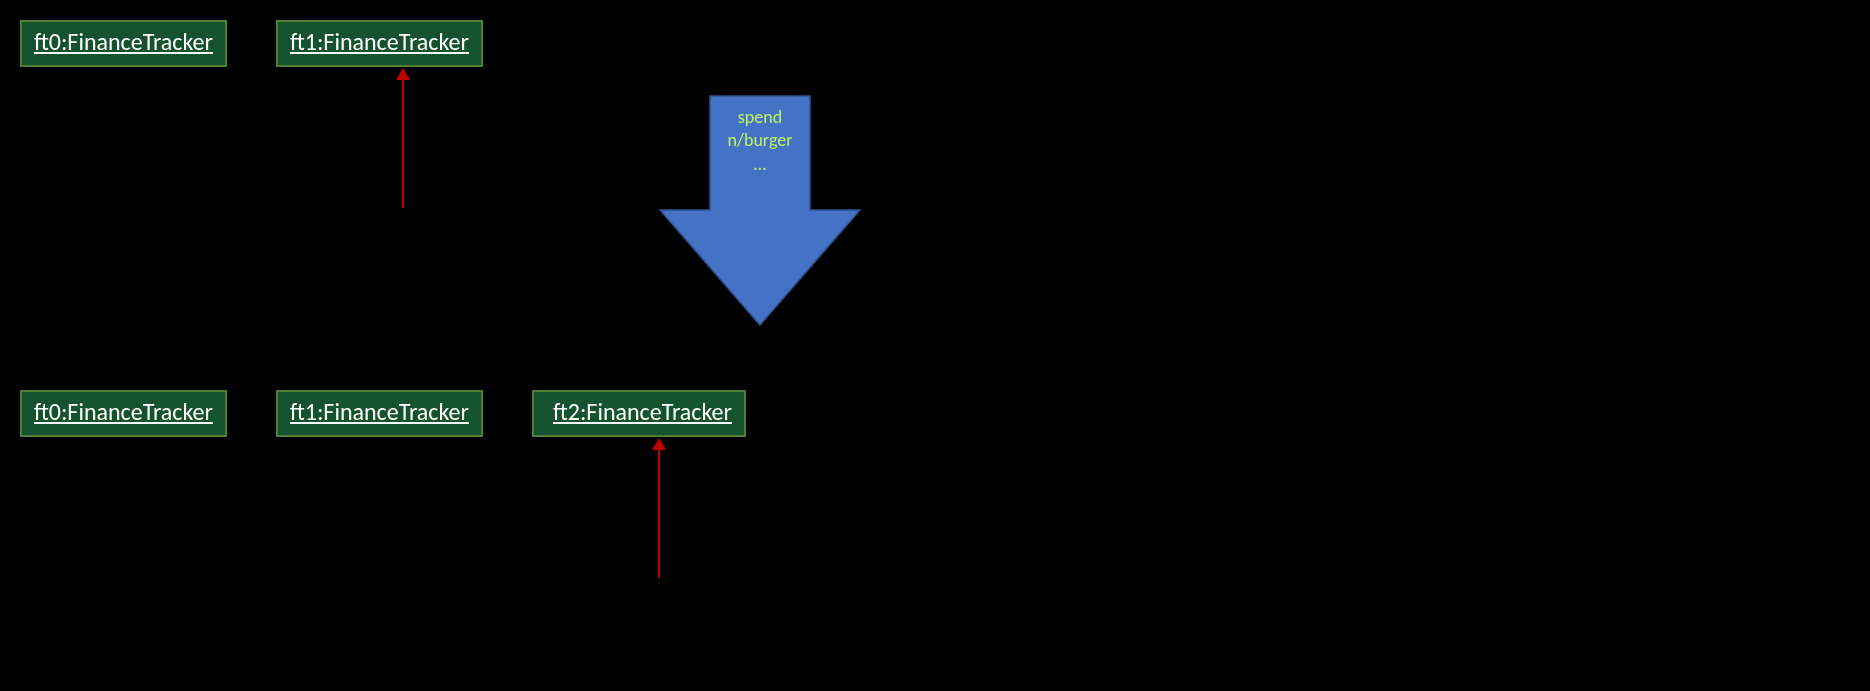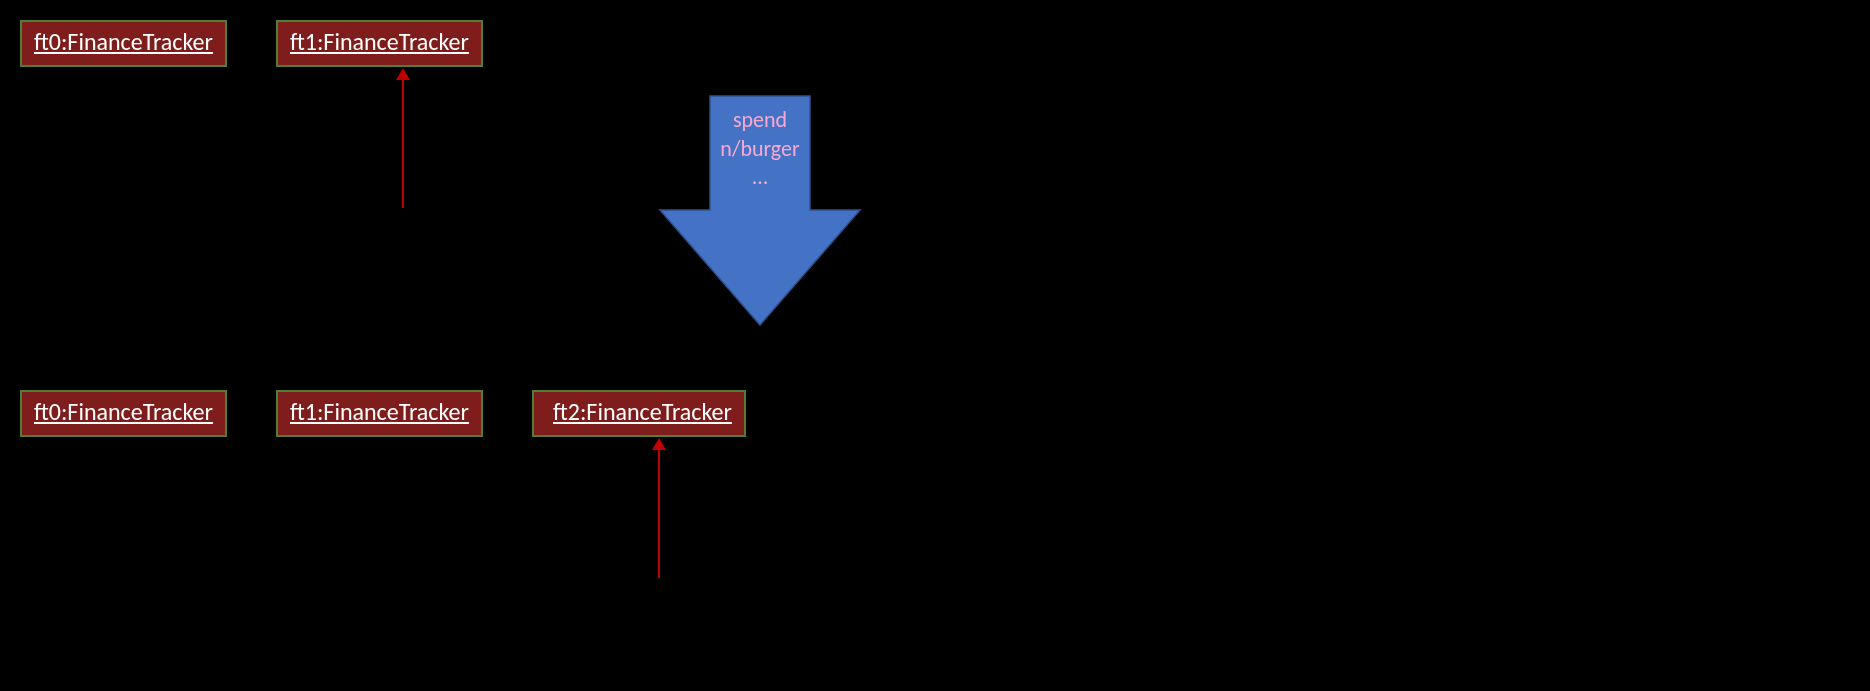--- a/index.html
+++ b/index.html
@@ -13,21 +13,21 @@
     overflow:hidden;
   }
   .stage{
     position:relative;
     width:1870px;
     height:691px;
   }
   .obj{
     position:absolute;
     box-sizing:border-box;
-    background:#7f1d1d;
+    background:#14532d;
     border:2px solid #507E32;
     padding:6px 12px 8px 12px;
     font-size:24px;
     line-height:1.2;
     color:#fff;
     white-space:nowrap;
   }
   .obj span{
     text-decoration:underline;
   }
@@ -66,21 +66,21 @@
 
   <div class="red-arrow" style="left:396px; top:68px; width:14px; height:140px;">
     <div class="head"></div>
     <div class="shaft" style="top:12px; height:128px;"></div>
   </div>
 
   <svg style="position:absolute; left:640px; top:90px;" width="240" height="250">
     <polygon points="70,6 170,6 170,120 220,120 120,235 20,120 70,120" fill="#4472C4" stroke="#2F528F" stroke-width="1.5"></polygon>
   </svg>
 
-  <div style="position:absolute; left:710px; top:106px; width:100px; text-align:center; color:#f9a8d4; font-size:22px; line-height:1.3;">
+  <div style="position:absolute; left:710px; top:106px; width:100px; text-align:center; color:#bef264; font-size:18px; line-height:1.3;">
     <div>spend</div>
     <div>n/burger</div>
     <div>…</div>
   </div>
 
   <div class="obj" style="left:20px; top:390px;">
     <span>ft0:FinanceTracker</span>
   </div>
   <div class="obj" style="left:276px; top:390px;">
     <span>ft1:FinanceTracker</span>

